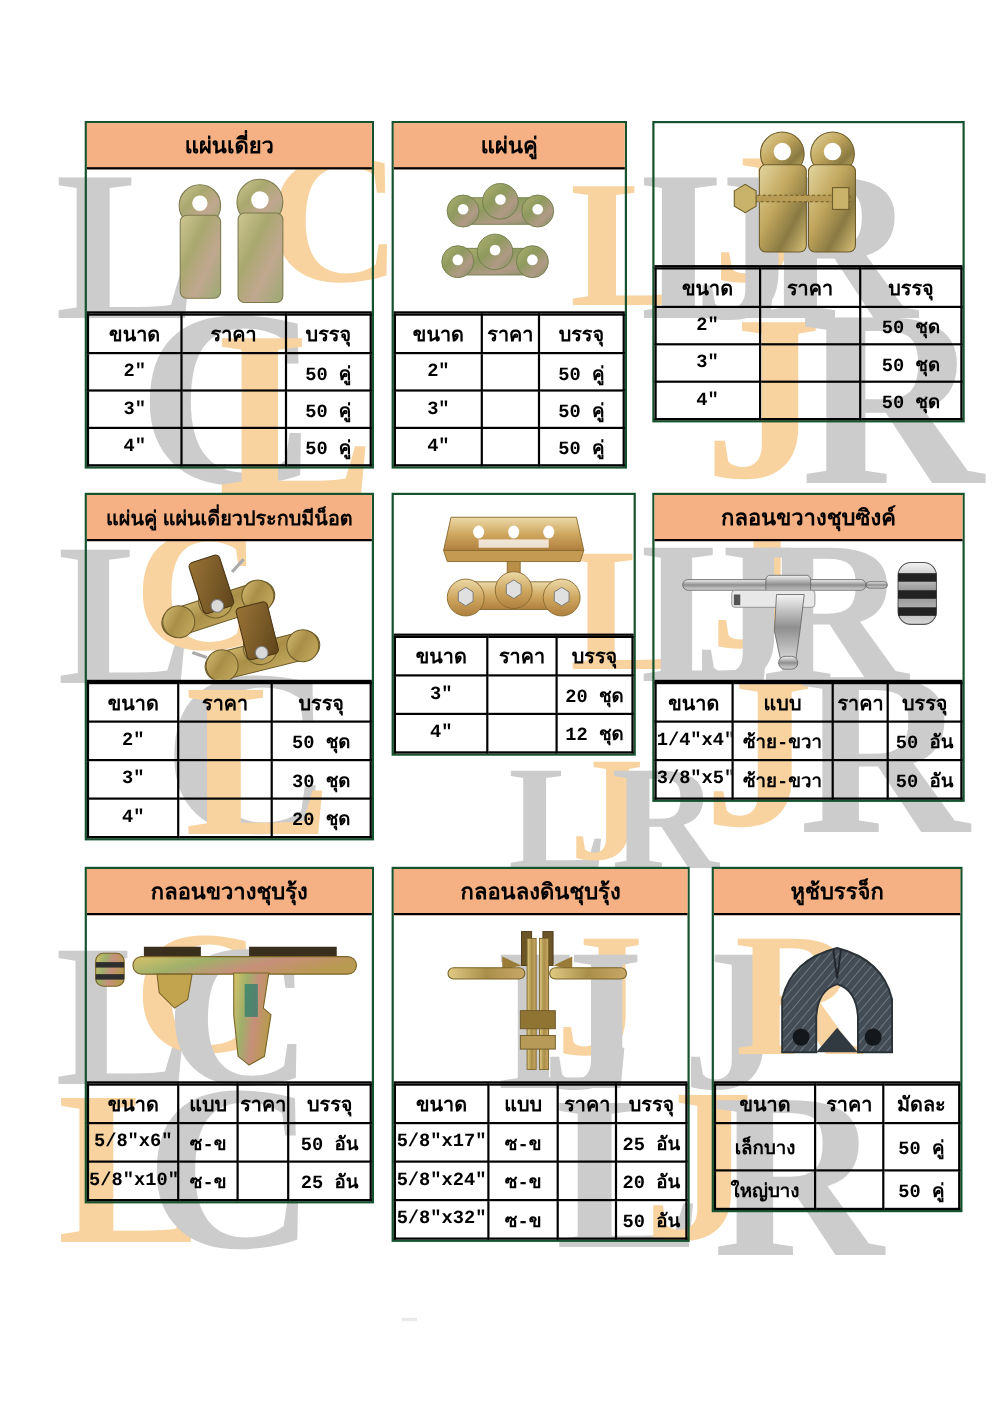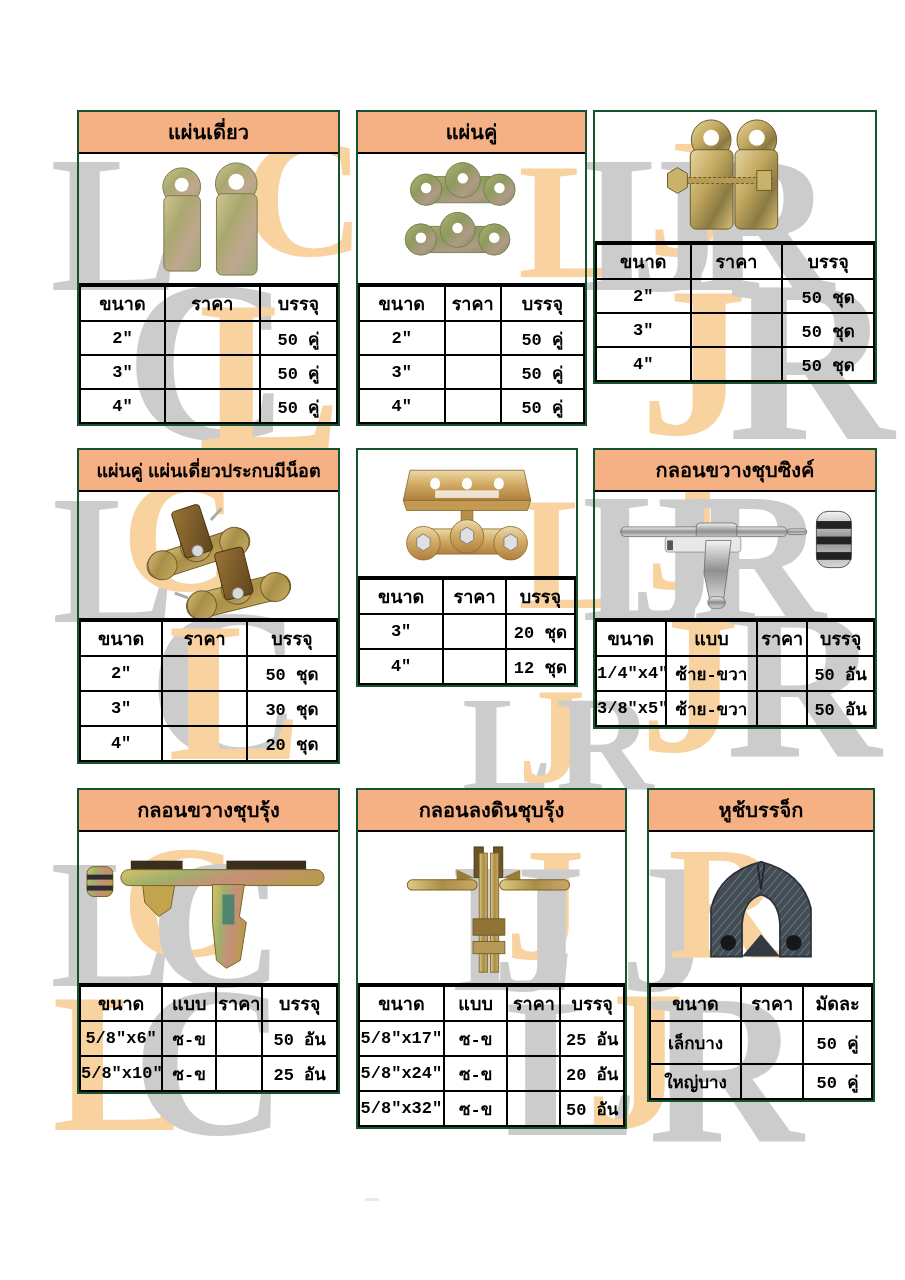--- a/index.html
+++ b/index.html
@@ -137,21 +137,21 @@
               <td style="height: 34px;">50 คู่</td>
             </tr>
             <tr>
               <td style="height: 34px;">4"</td>
               <td class="price-col" style="height: 34px;"></td>
               <td style="height: 34px;">50 คู่</td>
             </tr>
           </tbody>
         </table>
       </div>
-      <div class="card" style="left: 356px; top: 110px; width: 231px;">
+      <div class="card" style="left: 356px; top: 110px; width: 214px;">
         <div class="card-header">แผ่นคู่</div>
         <div class="card-image" style="height: 131px;">
           <svg viewBox="0 0 260 130" preserveAspectRatio="xMidYMid meet">
 <defs>
               <linearGradient id="gB" x1="0" y1="0" x2="1" y2="1">
 <stop offset="0" stop-color="#b3b172"></stop>
                 <stop offset="0.4" stop-color="#8e9a5e"></stop>
 <stop offset="0.7" stop-color="#b09a86"></stop>
                 <stop offset="1" stop-color="#7f905c"></stop>
               </linearGradient>

